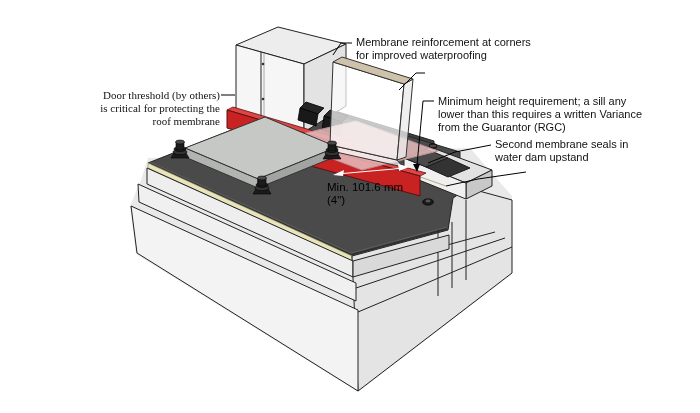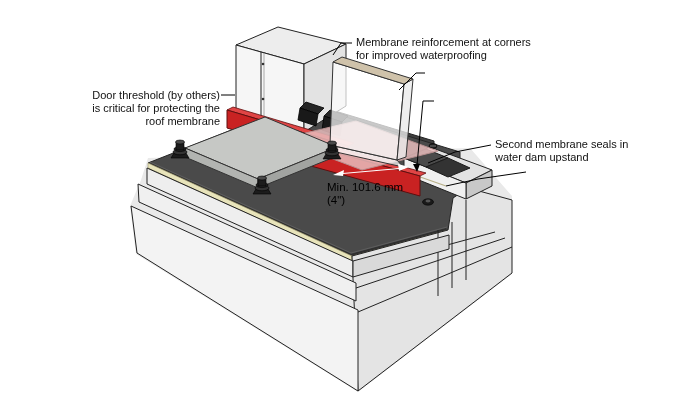--- a/index.html
+++ b/index.html
@@ -19,21 +19,21 @@
     position:relative;width:688px;height:413px;background:#fff;overflow:hidden;
     font-family:"Liberation Sans",sans-serif;
   }
   #drawing{position:absolute;left:0;top:0;}
   .annotation{
     position:absolute;
     font:11px/1.2 "Liberation Sans",sans-serif;
     color:#111;
     white-space:pre-line;
   }
-  .annotation.right{text-align:right;}
+  .annotation.right{text-align:right;font-family:Liberation Serif, serif;}
   .dim-label{
     position:absolute;
     font:11.5px/1.1 "Liberation Sans",sans-serif;
     color:#000;
     white-space:pre-line;
   }
   
   .c-red{fill:var(--flashing-red);}
   .c-red-dark{fill:var(--flashing-red-dark);}
   .c-red-top{fill:var(--flashing-red-top);}
@@ -186,20 +186,23 @@
       <polyline points="526,172 478,179 446,186"></polyline>
       <polyline points="221,95 235,95"></polyline>
       <polygon points="413,164 420,164 417,172" fill="#000" stroke="none"></polygon>
     </g>
   </svg>
 
   <div class="annotation" style="left:356px;top:36px;width:210px;">Membrane reinforcement at corners
 for improved waterproofing</div>
 
 
+  <div class="annotation" style="left:438px;top:95px;width:250px;">Minimum height requirement; a sill any
+lower than this requires a written Variance
+from the Guarantor (RGC)</div>
 
   <div class="annotation" style="left:495px;top:138px;width:180px;">Second membrane seals in
 water dam upstand</div>
 
 
   <div class="annotation right" style="left:88px;top:89px;width:132px;">Door threshold (by others)
 is critical for protecting the
 roof membrane</div>
 
   <div class="dim-label" style="left:327px;top:181px;width:95px;">Min. 101.6 mm (4")</div>

